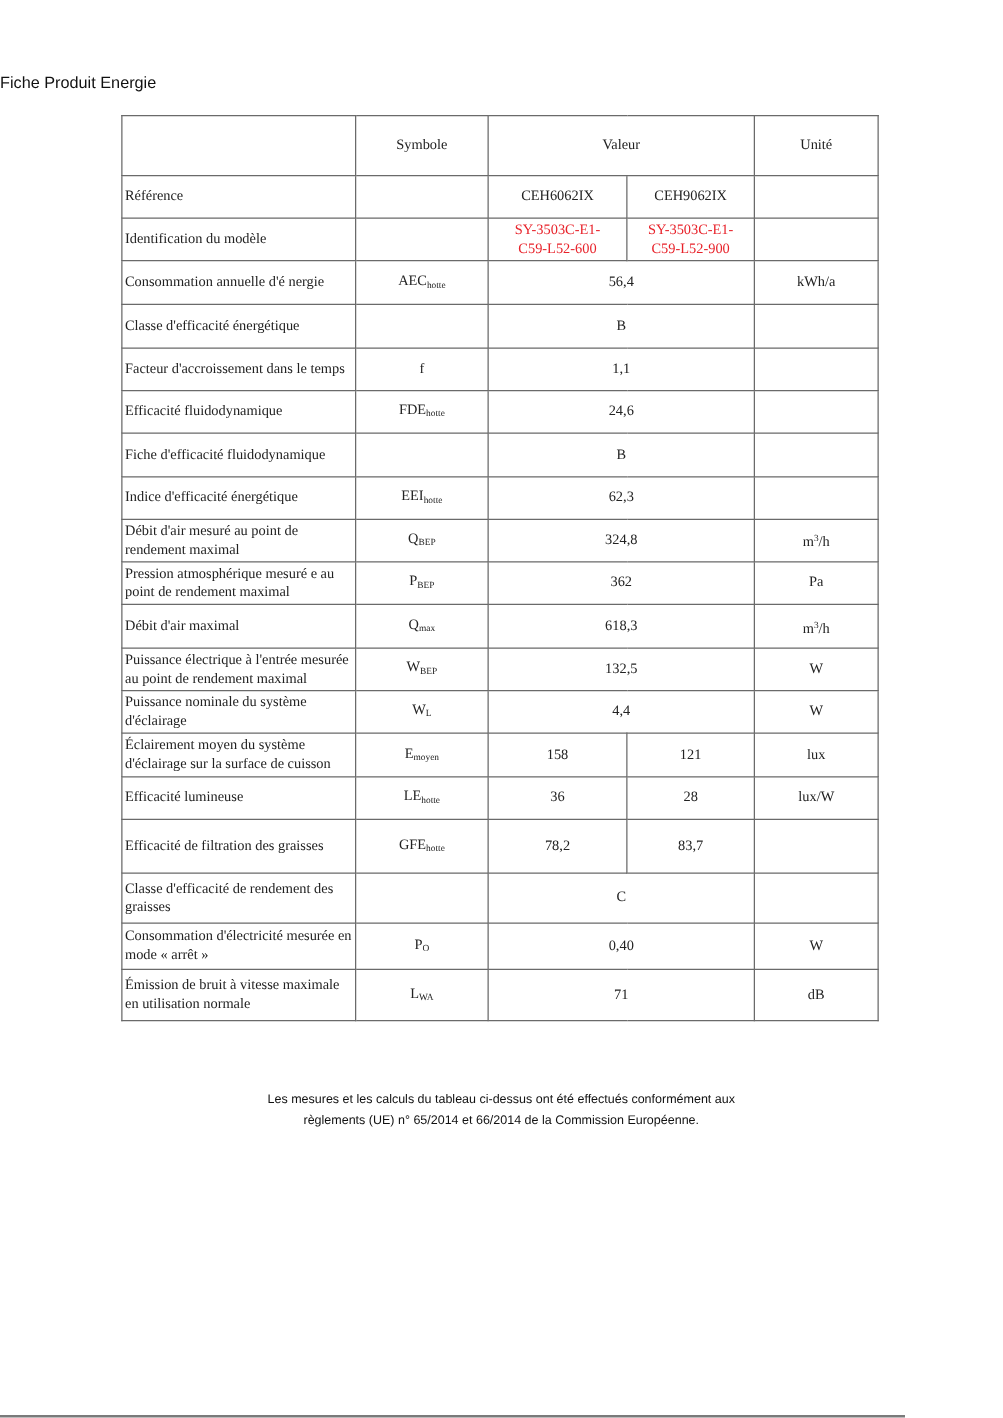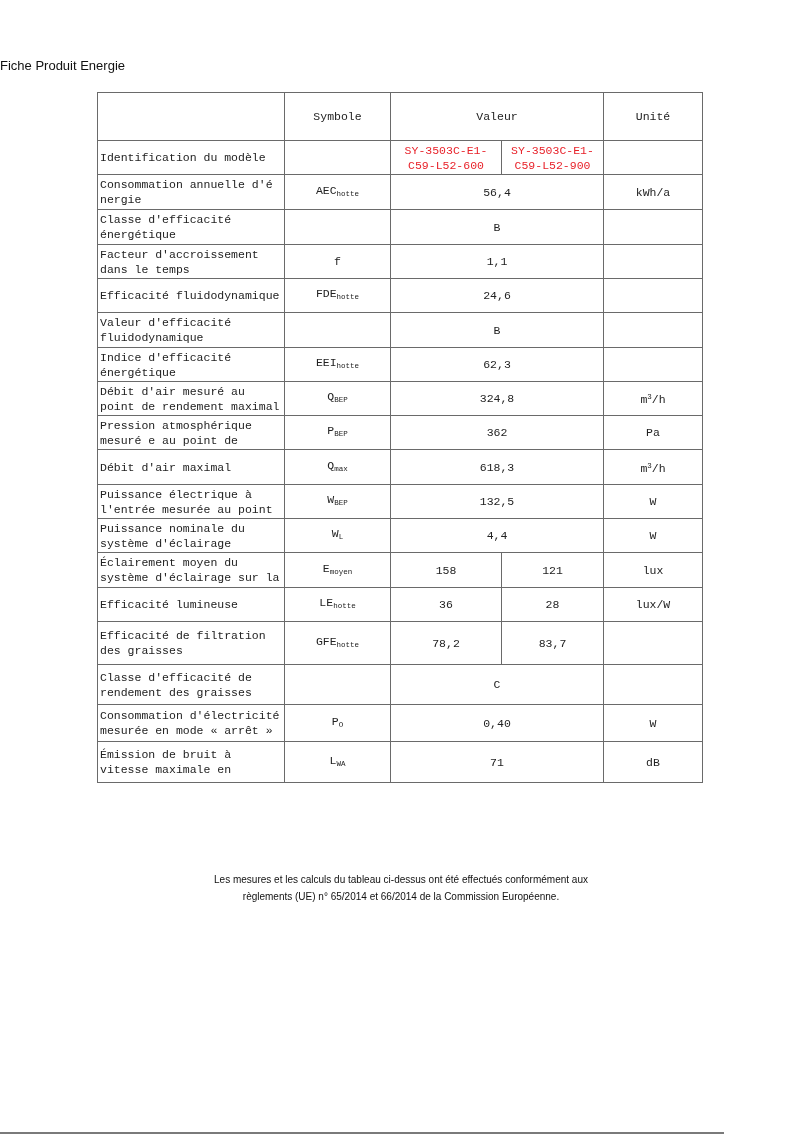--- a/index.html
+++ b/index.html
@@ -4,21 +4,21 @@
 <style>
   html, body { margin: 0; padding: 0; background: #ffffff; }
   body { width: 802px; height: 1134px; position: relative; overflow: hidden; }
   .title {
     position: absolute; left: 0; top: 58px; width: 802px; 
     font-family: "Liberation Sans", sans-serif; font-size: 13px; color: #111;
   }
   table.sheet {
     position: absolute; left: 97px; top: 92px;
     border-collapse: collapse; table-layout: fixed;
-    font-family: Liberation Mono, monospace; font-size: 11.5px; color: #222;
+    font-family: Liberation Serif, serif; font-size: 11.5px; color: #222;
     width: 605px;
     border-radius: 18px;
   }
   table.sheet td {
     border: 1px solid #6a6a6a; padding: 0 2px; vertical-align: middle;
     overflow: hidden; line-height: 15px;
   }
   td.label { text-align: left; }
   td.c { text-align: center; }
   td.red { color: #e8222a; line-height: 15px; }
@@ -48,20 +48,27 @@
   </colgroup>
 
   <tbody>
       <tr style="height:48px">
     <td class="label"></td>
     <td class="c">Symbole</td>
     <td class="c" colspan="2">Valeur</td>
     <td class="c">Unité</td>
   </tr>
 
+  <tr style="height:34px">
+    <td class="label">Référence</td>
+    <td class="c"></td>
+    <td class="c">CEH6062IX</td>
+    <td class="c">CEH9062IX</td>
+    <td class="c"></td>
+  </tr>
 
   <tr style="height:34px">
     <td class="label">Identification du modèle</td>
     <td class="c"></td>
     <td class="c red">
       <span>SY-3503C-E1-</span><br>
       <span>C59-L52-600</span>
     </td>
     <td class="c red">
       <span>SY-3503C-E1-</span><br>
@@ -101,21 +108,21 @@
     <td class="label">
           <span class="lbl-clip">Efficacité fluidodynamique</span>
         </td>
     <td class="c"><span>FDE</span><sub>hotte</sub></td>
     <td class="c" colspan="2">24,6</td>
     <td class="c"></td>
   </tr>
 
   <tr style="height:35px">
     <td class="label">
-          <span class="lbl-clip">Valeur d'efficacité fluidodynamique</span>
+          <span class="lbl-clip">Fiche d'efficacité fluidodynamique</span>
         </td>
     <td class="c"></td>
     <td class="c" colspan="2">B</td>
     <td class="c"></td>
   </tr>
 
   <tr style="height:34px">
     <td class="label">
           <span class="lbl-clip">Indice d'efficacité énergétique</span>
         </td>

